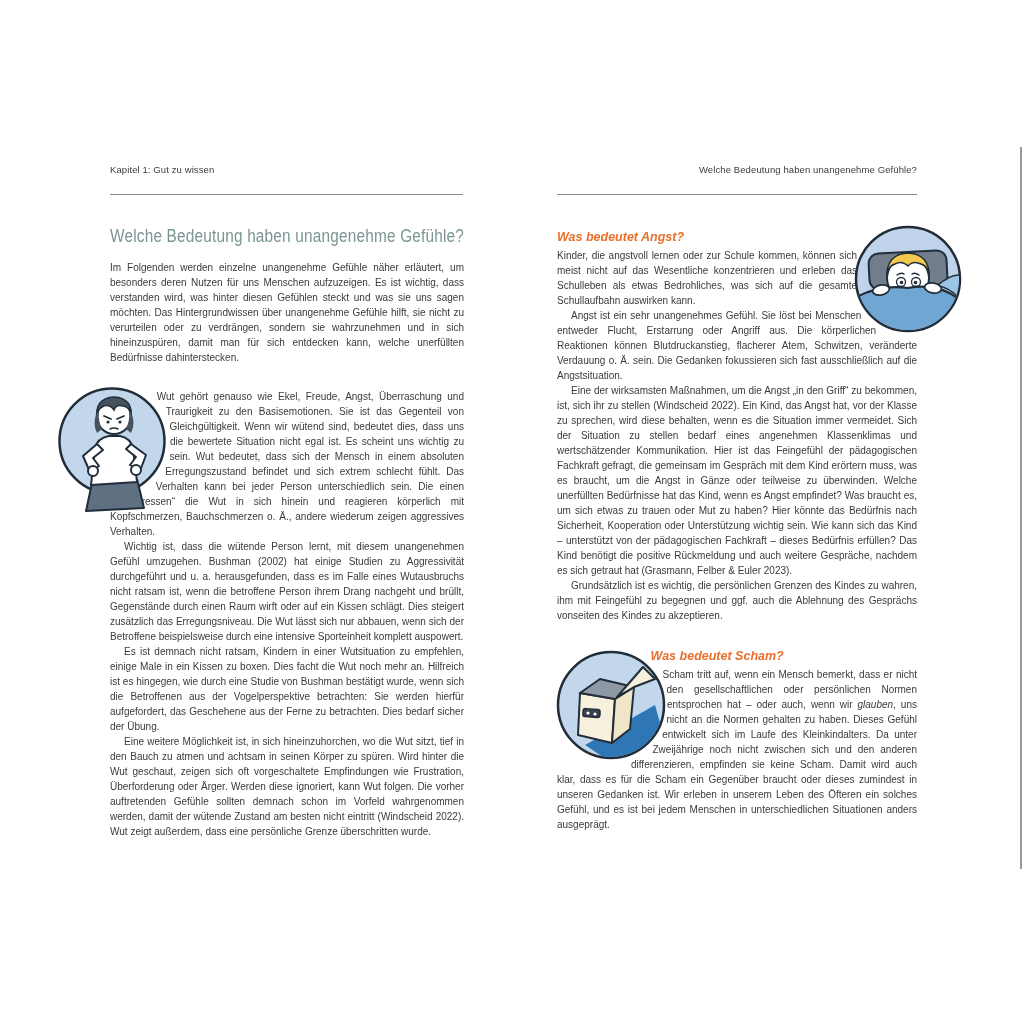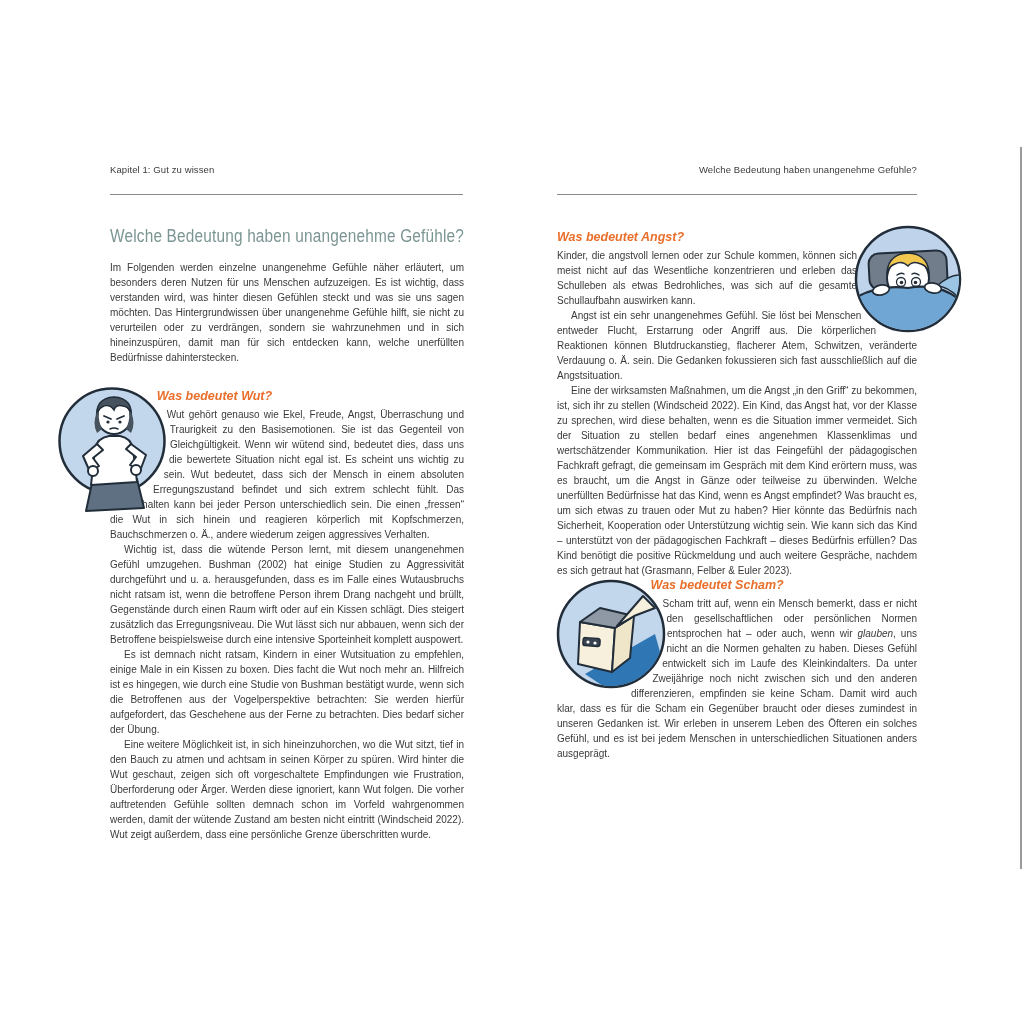--- a/index.html
+++ b/index.html
@@ -48,21 +48,21 @@
   section p.body + p.body, .col p.body + p.body { text-indent: 14px; }
 
   .sec-head {
     margin: 0 0 3px 0;
     font-size: 12.5px; font-weight: bold; font-style: italic;
     color: #E96F2B; line-height: 15px;
   }
 
   section.sec { position: relative; }
   .sec-wut   { margin-top: 24px; }
-  .sec-scham { }
+  .sec-scham { margin-top: 26px; }
 
   
   .spacer { pointer-events: none; }
   .wut-spacer   { float: left;  width: 63px;  height: 118px; shape-outside: circle(58px at 2px 52px); }
   .angst-spacer { float: right; width: 60px;  height: 106px; shape-outside: circle(56px at 51px 47px); }
   .scham-spacer { float: left;  width: 114px; height: 112px; shape-outside: circle(57px at 53px 55px); }
 
   
   .illus { position: absolute; }
   .wut-illus   { left: -53px; top: -3px; width: 118px; height: 132px; }
@@ -103,21 +103,20 @@
           <path d="M40 34 Q37 12 57 11 Q77 12 74 34 Q76 22 66 20 Q59 18 57 24 Q52 17 45 21 Q39 24 40 34 Z" fill="#46535F" stroke="#222D3A" stroke-width="1.5"></path>
           <path d="M40 26 Q35 38 40 47 L45 43 Q41 34 42 27 Z" fill="#46535F"></path>
           <path d="M74 26 Q79 38 74 47 L69 43 Q73 34 72 27 Z" fill="#46535F"></path>
           <path d="M47 30 L54 33 M67 30 L60 33" stroke="#222D3A" stroke-width="1.8" stroke-linecap="round"></path>
           <circle cx="51" cy="36" r="1.6" fill="#222D3A"></circle>
           <circle cx="63" cy="36" r="1.6" fill="#222D3A"></circle>
           <path d="M53 43 Q57 41 61 43" stroke="#222D3A" stroke-width="1.5" fill="none" stroke-linecap="round"></path>
         </svg>
       </div>
       <div class="spacer wut-spacer"></div>
-      <h2 class="sec-head">Was bedeutet Wut?</h2>
       <p class="body">Wut gehört genauso wie Ekel, Freude, Angst, Überraschung und Traurigkeit zu den Basisemotionen. Sie ist das Gegenteil von Gleichgültigkeit. Wenn wir wütend sind, bedeutet dies, dass uns die bewertete Situation nicht egal ist. Es scheint uns wichtig zu sein. Wut bedeutet, dass sich der Mensch in einem absoluten Erregungszustand befindet und sich extrem schlecht fühlt. Das Verhalten kann bei jeder Person unterschiedlich sein. Die einen „fressen“ die Wut in sich hinein und reagieren körperlich mit Kopfschmerzen, Bauchschmerzen o. Ä., andere wiederum zeigen aggressives Verhalten.</p>
       <p class="body">Wichtig ist, dass die wütende Person lernt, mit diesem unangenehmen Gefühl umzugehen. Bushman (2002) hat einige Studien zu Aggressivität durchgeführt und u. a. herausgefunden, dass es im Falle eines Wutausbruchs nicht ratsam ist, wenn die betroffene Person ihrem Drang nachgeht und brüllt, Gegenstände durch einen Raum wirft oder auf ein Kissen schlägt. Dies steigert zusätzlich das Erregungsniveau. Die Wut lässt sich nur abbauen, wenn sich der Betroffene beispielsweise durch eine intensive Sporteinheit komplett auspowert.</p>
       <p class="body">Es ist demnach nicht ratsam, Kindern in einer Wutsituation zu empfehlen, einige Male in ein Kissen zu boxen. Dies facht die Wut noch mehr an. Hilfreich ist es hingegen, wie durch eine Studie von Bushman bestätigt wurde, wenn sich die Betroffenen aus der Vogelperspektive betrachten: Sie werden hierfür aufgefordert, das Geschehene aus der Ferne zu betrachten. Dies bedarf sicher der Übung.</p>
       <p class="body">Eine weitere Möglichkeit ist, in sich hineinzuhorchen, wo die Wut sitzt, tief in den Bauch zu atmen und achtsam in seinen Körper zu spüren. Wird hinter die Wut geschaut, zeigen sich oft vorgeschaltete Empfindungen wie Frustration, Überforderung oder Ärger. Werden diese ignoriert, kann Wut folgen. Die vorher auftretenden Gefühle sollten demnach schon im Vorfeld wahrgenommen werden, damit der wütende Zustand am besten nicht eintritt (Windscheid 2022). Wut zeigt außerdem, dass eine persönliche Grenze überschritten wurde.</p>
     </section>
   </div>
 
   <div class="col col-right">
 
     <section class="sec sec-angst">
@@ -143,20 +142,21 @@
             <ellipse cx="28" cy="66" rx="8.5" ry="5" fill="#FFFFFF" stroke="#222D3A" stroke-width="1.8" transform="rotate(-12 28 66)"></ellipse>
             <ellipse cx="80" cy="64" rx="8.5" ry="5" fill="#FFFFFF" stroke="#222D3A" stroke-width="1.8" transform="rotate(10 80 64)"></ellipse>
           </g>
         </svg>
       </div>
       <div class="spacer angst-spacer"></div>
       <h2 class="sec-head">Was bedeutet Angst?</h2>
       <p class="body">Kinder, die angstvoll lernen oder zur Schule kommen, können sich meist nicht auf das Wesentliche konzentrieren und erleben das Schulleben als etwas Bedrohliches, was sich auf die gesamte Schullaufbahn auswirken kann.</p>
       <p class="body">Angst ist ein sehr unangenehmes Gefühl. Sie löst bei Menschen entweder Flucht, Erstarrung oder Angriff aus. Die körperlichen Reaktionen können Blutdruckanstieg, flacherer Atem, Schwitzen, veränderte Verdauung o. Ä. sein. Die Gedanken fokussieren sich fast ausschließlich auf die Angstsituation.</p>
       <p class="body">Eine der wirksamsten Maßnahmen, um die Angst „in den Griff“ zu bekommen, ist, sich ihr zu stellen (Windscheid 2022). Ein Kind, das Angst hat, vor der Klasse zu sprechen, wird diese behalten, wenn es die Situation immer vermeidet. Sich der Situation zu stellen bedarf eines angenehmen Klassenklimas und wertschätzender Kommunikation. Hier ist das Feingefühl der pädagogischen Fachkraft gefragt, die gemeinsam im Gespräch mit dem Kind erörtern muss, was es braucht, um die Angst in Gänze oder teilweise zu überwinden. Welche unerfüllten Bedürfnisse hat das Kind, wenn es Angst empfindet? Was braucht es, um sich etwas zu trauen oder Mut zu haben? Hier könnte das Bedürfnis nach Sicherheit, Kooperation oder Unterstützung wichtig sein. Wie kann sich das Kind – unterstützt von der pädagogischen Fachkraft – dieses Bedürfnis erfüllen? Das Kind benötigt die positive Rückmeldung und auch weitere Gespräche, nachdem es sich getraut hat (Grasmann, Felber &amp; Euler 2023).</p>
+      <p class="body">Grundsätzlich ist es wichtig, die persönlichen Grenzen des Kindes zu wahren, ihm mit Feingefühl zu begegnen und ggf. auch die Ablehnung des Gesprächs vonseiten des Kindes zu akzeptieren.</p>
     </section>
 
     <section class="sec sec-scham">
       <div class="illus scham-illus">
         <svg width="116" height="116" viewBox="0 0 116 116" xmlns="http://www.w3.org/2000/svg" aria-hidden="true">
           <defs>
               <clipPath id="boxclip">
                 <circle cx="56" cy="56" r="52"></circle>
               </clipPath>
             </defs>

